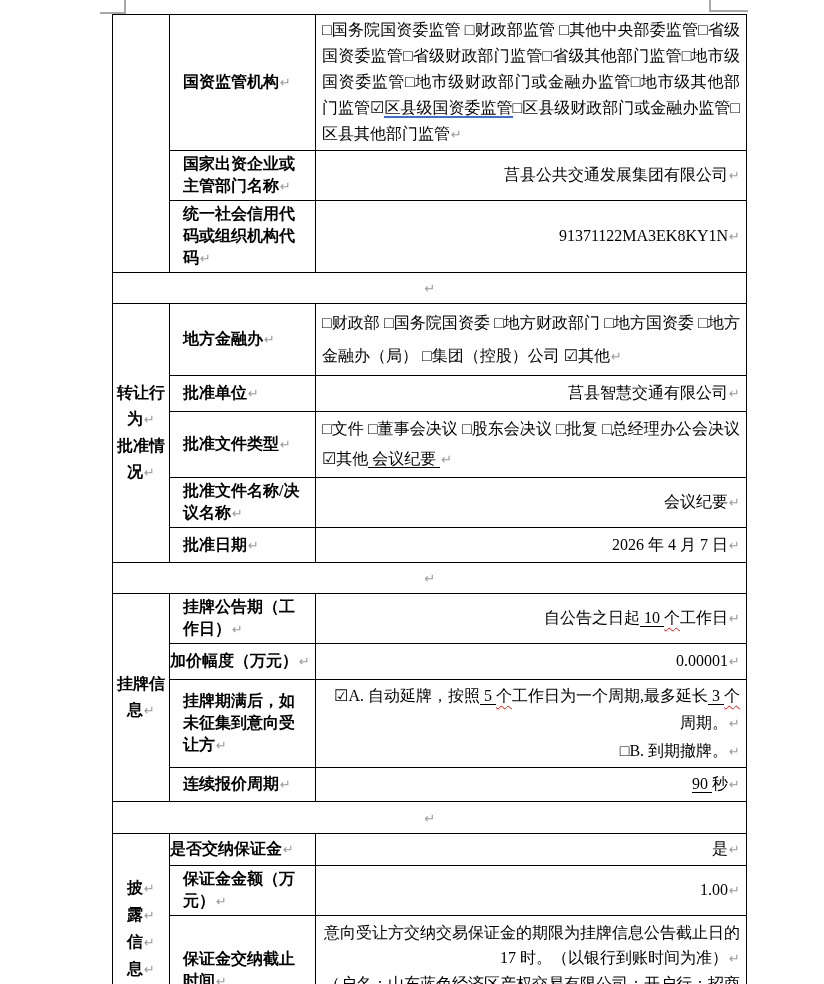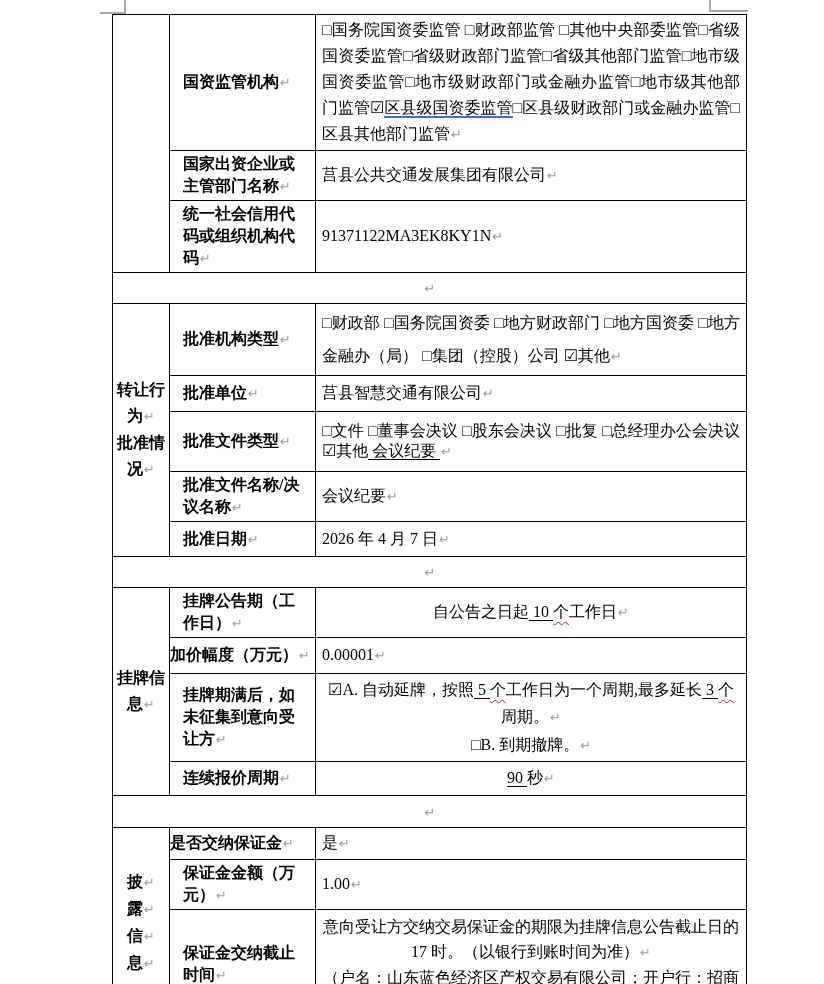--- a/index.html
+++ b/index.html
@@ -10,22 +10,22 @@
   table.doc{
     position:absolute;left:112px;top:14px;width:634px;
     border-collapse:collapse;table-layout:fixed;
   }
   td{border:1px solid #000;vertical-align:middle;overflow:hidden;}
   td.cat{font-weight:bold;text-align:center;line-height:26px;padding:0 4px;margin-left:33px;}
   td.cat.dotted{border-bottom:2px dotted #000;}
   td.lbl{font-weight:bold;text-align:left;line-height:22px;padding:2px 13px;}
   td.lbl.nowrap{white-space:nowrap;padding:2px 0;}
   td.val{padding:2px 6px;line-height:26px;}
-  td.val.center{text-align:left;}
-  td.val.left{text-align:center;}
+  td.val.center{text-align:right;}
+  td.val.left{text-align:right;}
   td.val.justify{text-align:justify;}
   td.gap{text-align:center;}
   tr.lastrow td.lbl,tr.lastrow td.val{border-bottom:none;}
   .pilcrow{color:#999;font-family:"DejaVu Sans",sans-serif;font-size:13px;padding-left:1px;font-weight:normal;}
   .u{border-bottom:1px solid #000;white-space:pre;}
   .bu{border-bottom:2px solid #3a6fd8;}
   .rs{text-decoration:underline;text-decoration-style:wavy;text-decoration-color:#e01414;text-decoration-thickness:1px;text-underline-offset:4px;}
   .corner{position:absolute;}
   #corner-left{left:100px;top:0;width:24px;height:12px;border-right:2px solid #a8a8a8;border-bottom:2px solid #a8a8a8;}
   #corner-right{left:709px;top:0;width:37px;height:10px;border-left:2px solid #a8a8a8;border-bottom:2px solid #a8a8a8;}
@@ -54,30 +54,30 @@
       </tr>
       <tr style="height: 66px; margin-top: 28px;">
         <td class="lbl"><span class="t">统一社会信用代码或组织机构代码</span><span class="pilcrow">↵</span></td>
         <td class="val center"><span class="t">91371122MA3EK8KY1N</span><span class="pilcrow">↵</span></td>
       </tr>
       <tr style="height: 31px;">
         <td colspan="3" class="gap"><span class="pilcrow">↵</span></td>
       </tr>
       <tr style="height: 66px;">
         <td rowspan="5" class="cat"><span class="t">转让行为</span><span class="pilcrow">↵</span><br><span class="t">批准情况</span><span class="pilcrow">↵</span></td>
-        <td class="lbl"><span class="t">批准机构类型</span><span class="pilcrow">↵</span></td>
+        <td class="lbl"><span class="t">地方金融办</span><span class="pilcrow">↵</span></td>
         <td class="val justify" style="line-height: 33px;"><span class="t">□财政部 □国务院国资委 □地方财政部门 □地方国资委 □地方金融办（局） □集团（控股）公司 ☑其他</span><span class="pilcrow">↵</span></td>
       </tr>
       <tr style="height: 36px;">
         <td class="lbl"><span class="t">批准单位</span><span class="pilcrow">↵</span></td>
         <td class="val center"><span class="t">莒县智慧交通有限公司</span><span class="pilcrow">↵</span></td>
       </tr>
       <tr style="height: 60px;">
         <td class="lbl"><span class="t">批准文件类型</span><span class="pilcrow">↵</span></td>
-        <td class="val justify" style="line-height: 20px;"><span class="t">□文件 □董事会决议 □股东会决议 □批复 □总经理办公会决议 ☑其他</span><span class="u"> 会议纪要 </span><span class="pilcrow">↵</span></td>
+        <td class="val justify" style="line-height: 30px;"><span class="t">□文件 □董事会决议 □股东会决议 □批复 □总经理办公会决议 ☑其他</span><span class="u"> 会议纪要 </span><span class="pilcrow">↵</span></td>
       </tr>
       <tr style="height: 45px; padding-left: 34px;">
         <td class="lbl"><span class="t">批准文件名称/决议名称</span><span class="pilcrow">↵</span></td>
         <td class="val center"><span class="t">会议纪要</span><span class="pilcrow">↵</span></td>
       </tr>
       <tr style="height: 35px;">
         <td class="lbl"><span class="t">批准日期</span><span class="pilcrow">↵</span></td>
         <td class="val center"><span class="t">2026 年 4 月 7 日</span><span class="pilcrow">↵</span></td>
       </tr>
       <tr style="height: 31px;">

